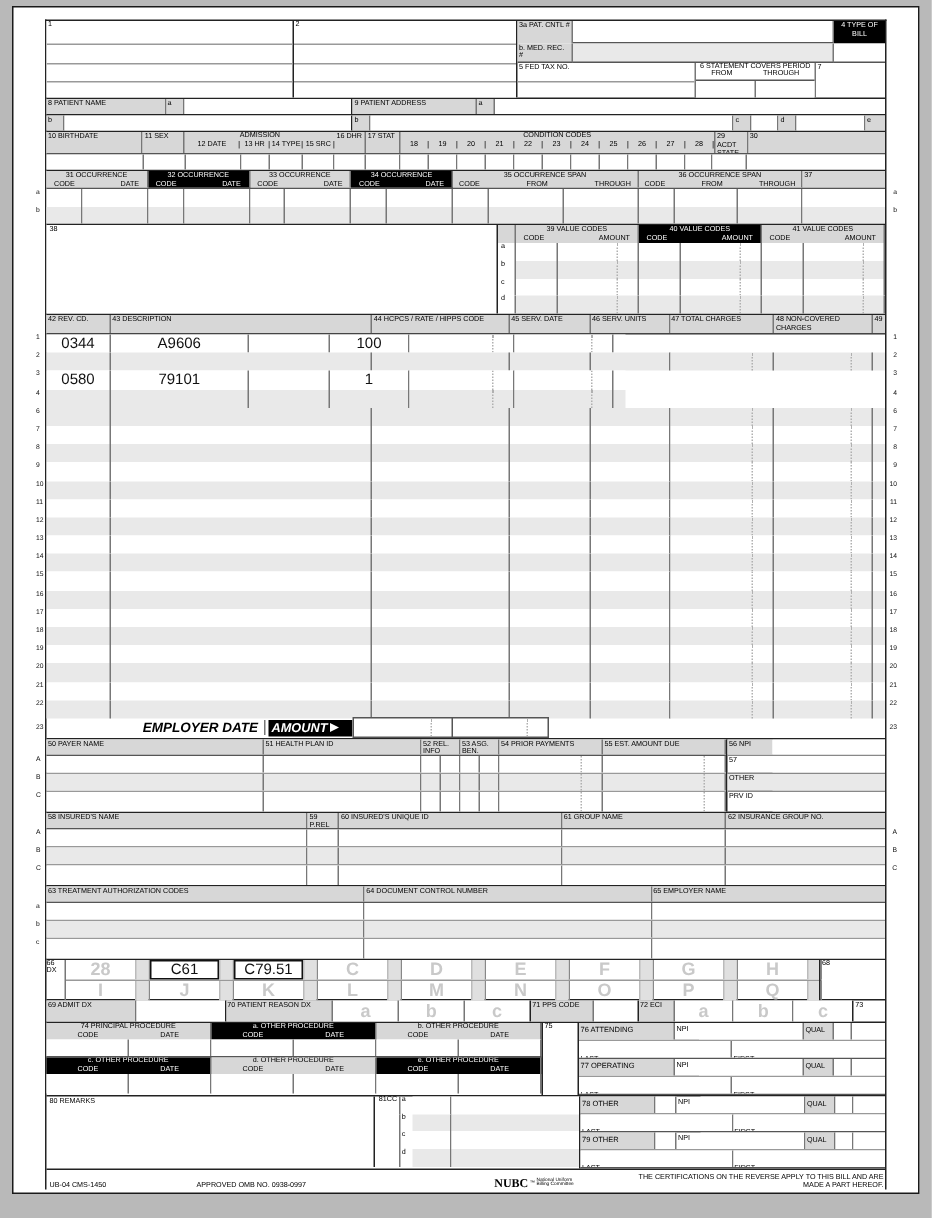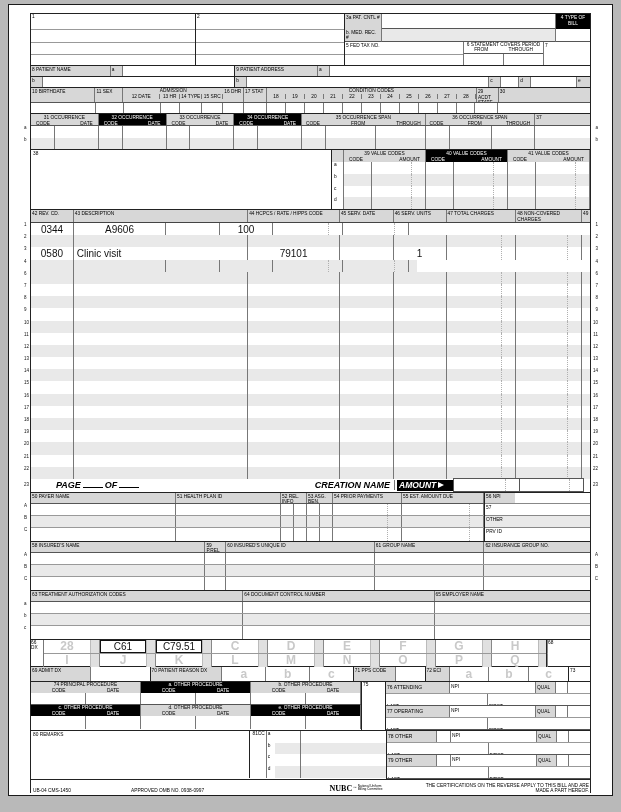--- a/index.html
+++ b/index.html
@@ -354,21 +354,20 @@
           <div class="g br vtxt ctr" style="width: 54px;"></div>
           <div class="g br vtxt ctr" style="width: 53px;"></div>
           <div class="g br vtxt dot" style="width: 70px;"></div>
           <div class="g br vtxt dot" style="width: 66px;"></div>
           <div class="g" style="width: 8px;"></div>
           <span class="mg mr">2</span>
         </div>
         <div class="row" style="height: 12.2px;">
           <span class="mg ml">3</span>
           <div class="c br vtxt ctr" style="width: 43px;">0580</div>
-          <div class="c br vtxt" style="width: 175px; padding-left: 3px; display: flex; align-items: center;">Clinic visit</div>
           <div class="c br vtxt ctr" style="width: 92px;">79101</div>
           <div class="c br vtxt ctr" style="width: 54px;"></div>
           <div class="c br vtxt ctr" style="width: 53px;">1</div>
           <div class="c br vtxt dot" style="width: 70px;"></div>
           <div class="c br vtxt dot" style="width: 66px;"></div>
           <div class="c" style="width: 8px;"></div>
           <span class="mg mr">3</span>
         </div>
         <div class="row" style="height: 12.2px;">
           <span class="mg ml">4</span>
@@ -581,25 +580,22 @@
           <div class="g br vtxt ctr" style="width: 54px;"></div>
           <div class="g br vtxt ctr" style="width: 53px;"></div>
           <div class="g br vtxt dot" style="width: 70px;"></div>
           <div class="g br vtxt dot" style="width: 66px;"></div>
           <div class="g" style="width: 8px;"></div>
           <span class="mg mr">22</span>
         </div>
       </div>
   <div class="sec row" style="height:14px;align-items:center">
     <span class="mg ml">23</span>
-    <div style="width:218px;padding-left:25px" class="pgof">
-      <span>PAGE</span><span class="us"></span><span>OF</span><span class="us"></span>
-    </div>
     <div style="width:146px;text-align:right;padding-right:4px" class="pgof br">
-      <span>CREATION NAME</span>
+      <span>EMPLOYER DATE</span>
     </div>
     <div class="totals" style="width:56px;height:11px;margin-left:2px">
       <span>AMOUNT</span>
           <span class="arr"></span>
     </div>
     <div class="c dot" style="width:67px;height:14px;border:1px solid #555"></div>
     <div class="c dot" style="width:64px;height:14px;border:1px solid #555;border-left:none"></div>
     <span class="mg mr">23</span>
   </div>
 

